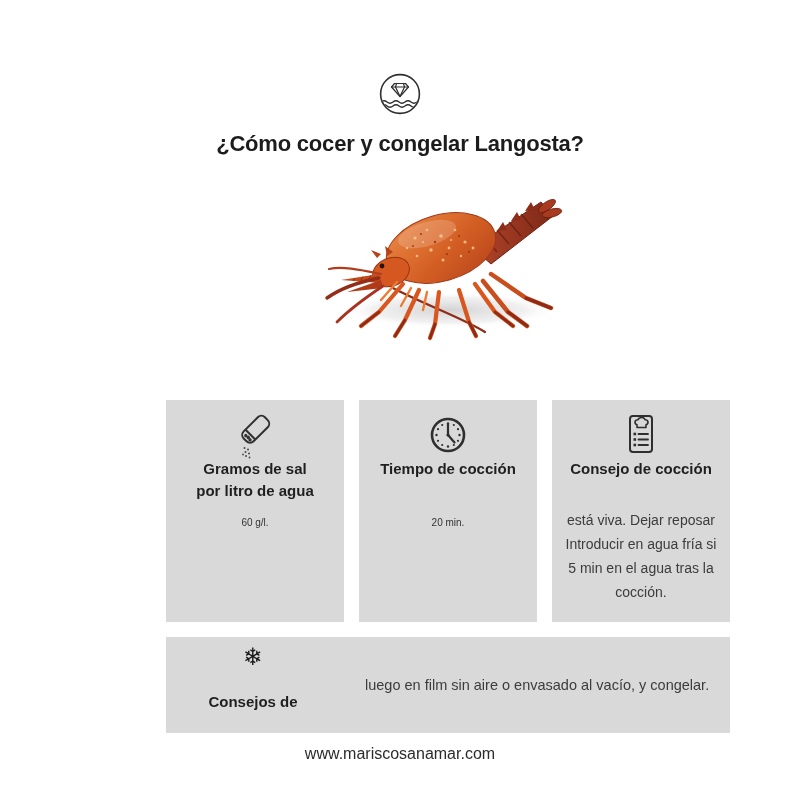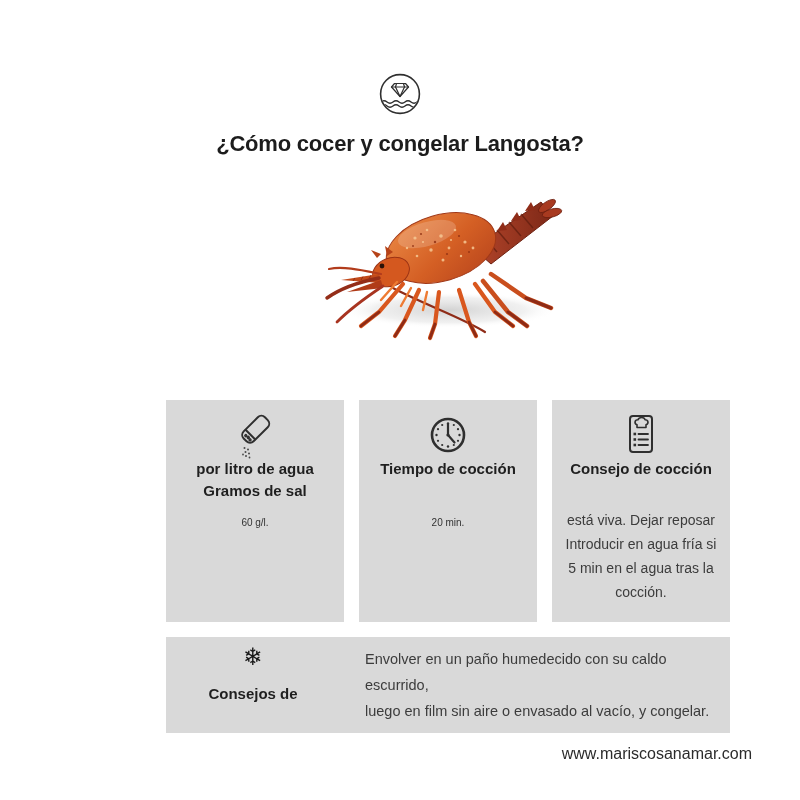--- a/index.html
+++ b/index.html
@@ -26,25 +26,25 @@
   .card { position:relative; width:178px; height:222px; background:#d9d9d9; }
   .card-icon { position:absolute; top:12px; left:0; width:100%; height:48px; display:flex; align-items:center; justify-content:center; }
   .card-title { position:absolute; top:58px; left:0; width:100%; text-align:center; font-size:15px; font-weight:700; line-height:22px; color:#1f1f1f; }
   .card-value { position:absolute; top:112px; left:0; width:100%; text-align:center; font-size:10px; line-height:22px; color:#333333; }
   .card-body  { position:absolute; top:108px; left:10px; right:10px; text-align:center; font-size:14px; line-height:24px; color:#3c3c3c; }
 
   
   .freeze-card { position:absolute; top:637px; left:118px; width:564px; height:96px; background:#d9d9d9; }
   .freeze-left { position:absolute; left:12px; top:6px; width:150px; text-align:center; }
   .snowflake { font-family:"DejaVu Sans","Liberation Sans",sans-serif; font-size:24px; line-height:28px; color:#171717; }
-  .freeze-title { font-size:15px; font-weight:700; line-height:21px; color:#1f1f1f; margin-top:12px; }
+  .freeze-title { font-size:15px; font-weight:700; line-height:21px; color:#1f1f1f; margin-top:20px; }
   .freeze-text { position:absolute; left:199px; top:50%; transform:translateY(-50%); width:360px; font-size:14.5px; line-height:26px; color:#3c3c3c; text-align:left; }
 
   
-  .footer-url { position:absolute; top:745px; left:0; width:100%; text-align:right; font-size:16px; color:#2b2b2b; }
+  .footer-url { position:absolute; top:745px; left:0; width:100%; text-align:center; font-size:16px; color:#2b2b2b; }
 
   svg .ln { stroke:#2f2f2f; fill:none; stroke-linecap:round; stroke-linejoin:round; }
 </style>
 </head>
 <body>
 
 <div id="canvas">
 
   <div class="logo">
     <svg viewBox="0 0 44 44" width="44" height="44">
@@ -205,22 +205,22 @@
               <circle cx="17" cy="37.5" r="1"></circle>
               <circle cx="14.5" cy="40" r="1"></circle>
             <circle cx="18" cy="41.5" r="1"></circle>
               <circle cx="15" cy="44" r="1"></circle>
               <circle cx="18.5" cy="45.5" r="0.9"></circle>
             <circle cx="12" cy="42.5" r="0.9"></circle>
           </g>
         </svg>
       </div>
       <div class="card-title">
+        <div>Gramos de sal</div>
         <div>por litro de agua</div>
-        <div>Gramos de sal</div>
       </div>
       <div class="card-value">60 g/l.</div>
     </div>
 
     <div class="card">
       <div class="card-icon">
         <svg viewBox="0 0 48 48" width="48" height="48">
           <circle class="ln" cx="24" cy="23" r="16" stroke-width="2.6"></circle>
           <g fill="#2f2f2f">
             <circle cx="24" cy="11.5" r="1.2"></circle>
@@ -280,20 +280,19 @@
   </div>
 
   <div class="freeze-card">
     <div class="freeze-left">
       <div class="snowflake">❄</div>
       <div class="freeze-title">
         <div>Consejos de</div>
       </div>
     </div>
     <div class="freeze-text">
-      <div>Envolver en un paño humedecido con su caldo escurrido,</div>
       <div>luego en film sin aire o envasado al vacío, y congelar.</div>
     </div>
   </div>
 
   <div class="footer-url">www.mariscosanamar.com</div>
 
 </div>
 
 </body></html>

